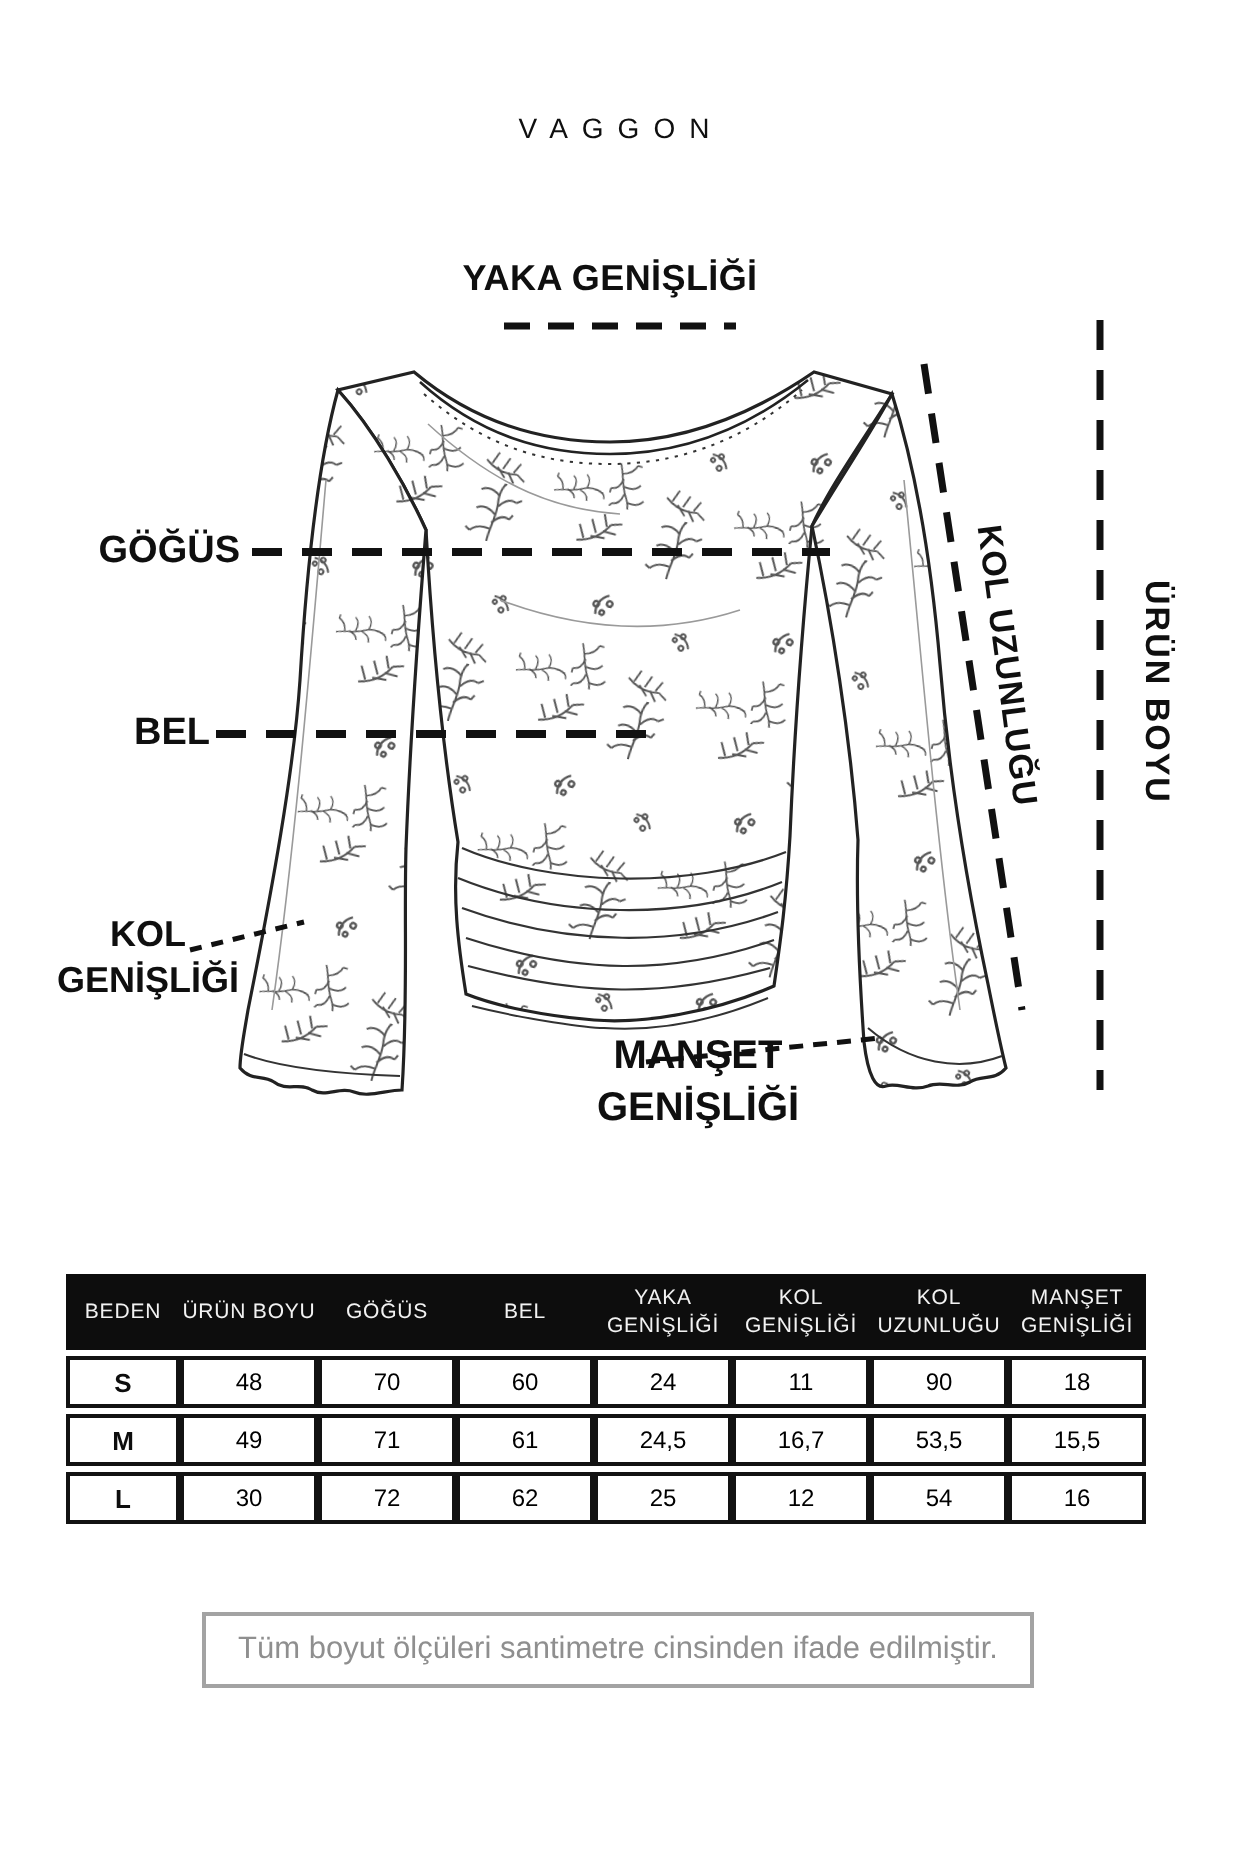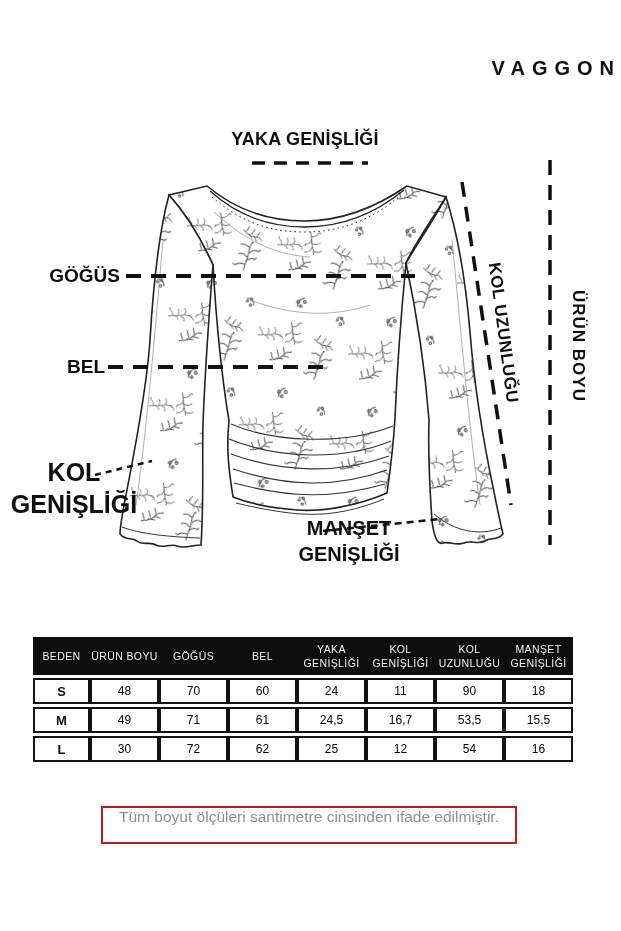--- a/index.html
+++ b/index.html
@@ -1,40 +1,40 @@
 <!DOCTYPE html>
 <html><head>
 <meta charset="utf-8">
 <style>
   html,body{margin:0;padding:0;background:#fff;}
   #page{position:relative;width:621px;height:931px;background:#ffffff;overflow:hidden;
         font-family:"Liberation Sans",sans-serif;color:#111;}
   .lbl{position:absolute;font-weight:bold;color:#0f0f0f;line-height:1.28;}
-  #brand{left:0;right:0;top:56px;text-align:right;font-size:20px;letter-spacing:7px;font-weight:bold;}
+  #brand{left:0;right:0;top:56px;text-align:center;font-size:14px;letter-spacing:7px;font-weight:normal;}
   #lbl-yaka{left:202px;top:128px;width:206px;text-align:center;font-size:18px;letter-spacing:.2px;}
   #lbl-gogus{left:28px;top:264px;width:92px;text-align:right;font-size:19px;}
   #lbl-bel{left:28px;top:355px;width:77px;text-align:right;font-size:19px;}
-  #lbl-kolgen{left:8px;top:456px;width:132px;text-align:center;font-size:25px;}
+  #lbl-kolgen{left:8px;top:456px;width:132px;text-align:center;font-size:18px;}
   #lbl-manset{left:278px;top:516px;width:142px;text-align:center;font-size:20px;}
   #lbl-koluzun{left:421px;top:321px;width:162px;height:24px;text-align:center;font-size:17px;
                letter-spacing:.5px;transform:rotate(82.5deg);}
   #lbl-urunboyu{left:496px;top:334px;width:162px;height:24px;text-align:center;font-size:17px;
                 letter-spacing:1px;transform:rotate(90deg);}
   #garment-svg{position:absolute;left:0;top:0;}
   
   #size-table{position:absolute;left:33px;top:634px;width:540px;border-collapse:separate;
               border-spacing:0 3px;table-layout:fixed;}
   #size-table th{background:#0d0d0d;color:#f2f2f2;font-weight:normal;font-size:10.5px;
                  letter-spacing:.4px;padding:5px 1px;line-height:1.35;height:28px;}
   #size-table td{border:2px solid #121212;text-align:center;font-size:12px;color:#000000;
                  height:20px;padding:1px 0;background:#fff;}
   #size-table td.size-cell{font-weight:bold;color:#0d0d0d;font-size:13px;}
   
-  #footer-note{position:absolute;left:101px;top:806px;width:412px;height:34px;border:2px solid #b91c1c;
-               display:flex;justify-content:center;color:#8f8f8f;font-size:15.5px;}
+  #footer-note{position:absolute;left:101px;top:806px;width:412px;height:34px;border:2px solid #a3a3a3;
+               display:flex;align-items:center;justify-content:center;color:#8f8f8f;font-size:15.5px;}
 </style>
 </head>
 <body>
 
 <div id="page">
 
   <div id="brand" class="lbl">VAGGON</div>
 
   <svg id="garment-svg" width="621" height="620" viewBox="0 0 621 620">
     <defs>

